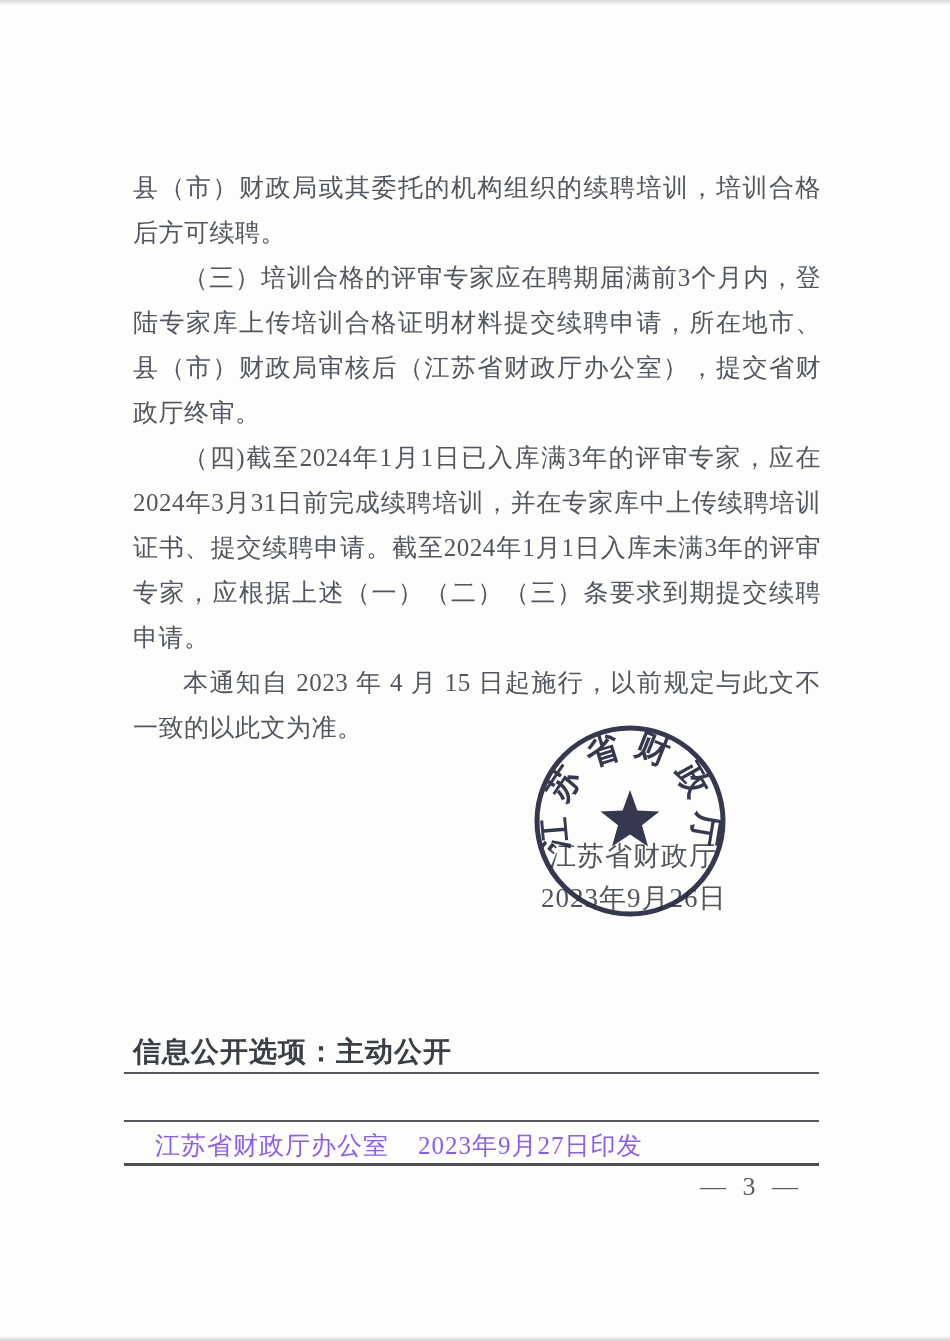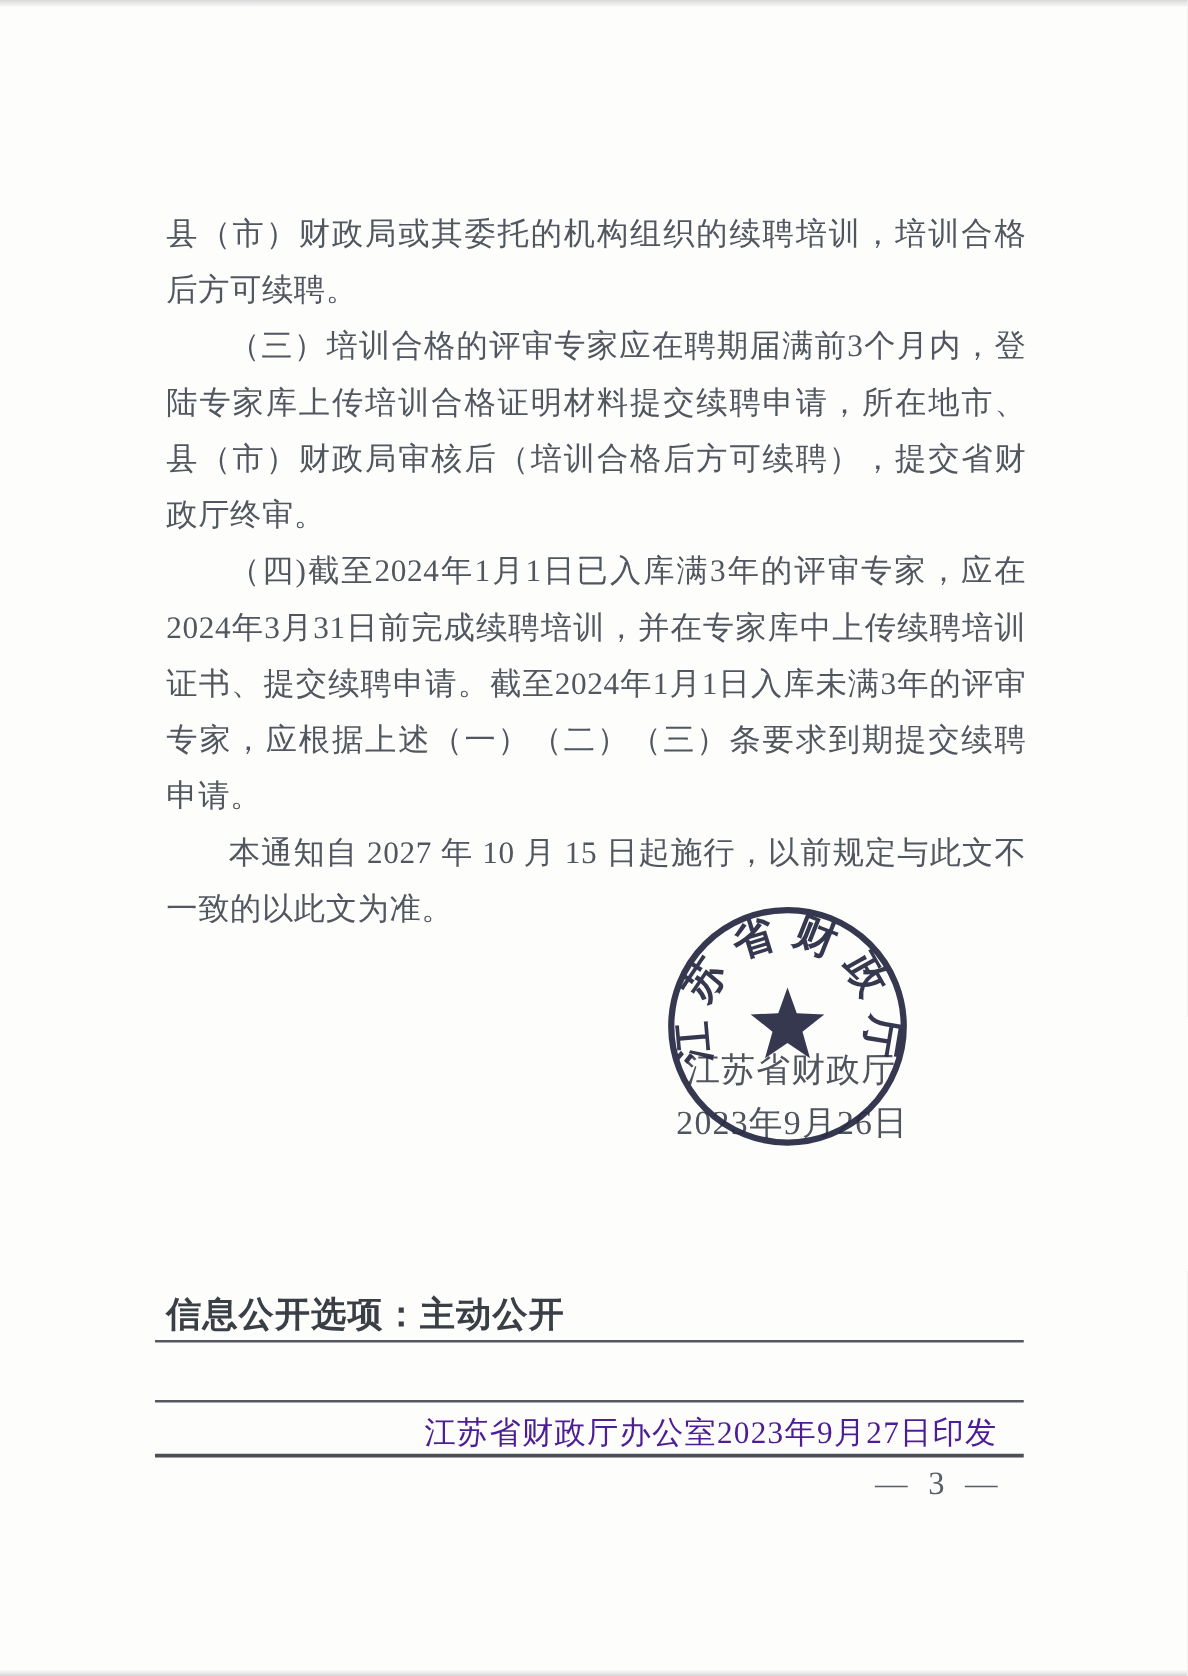--- a/index.html
+++ b/index.html
@@ -98,47 +98,48 @@
     letter-spacing: 1px;
     color: #474c55;
     white-space: nowrap;
   }
   .issuer-row {
     position: absolute;
     left: 155px;
     top: 1129px;
     width: 643px;
     display: flex;
-    justify-content: flex-end;
+    justify-content: flex-start;
     font-size: 25px;
     letter-spacing: 1px;
-    color: #4c1d95;
+    color: #8b5cf6;
     white-space: nowrap;
+    gap: 29px;
   }
   .page-num {
     position: absolute;
     left: 700px;
     top: 1172px;
     font-size: 26px;
     letter-spacing: 5px;
     color: #5a5e66;
     white-space: nowrap;
   }
 </style>
 </head>
 <body>
 
 <div class="page">
   <div class="scan-edge-top"></div>
 
   <main class="body-text">
     <p class="para no-indent">县（市）财政局或其委托的机构组织的续聘培训，培训合格后方可续聘。</p>
-    <p class="para">（三）培训合格的评审专家应在聘期届满前3个月内，登陆专家库上传培训合格证明材料提交续聘申请，所在地市、县（市）财政局审核后（培训合格后方可续聘），提交省财政厅终审。</p>
+    <p class="para">（三）培训合格的评审专家应在聘期届满前3个月内，登陆专家库上传培训合格证明材料提交续聘申请，所在地市、县（市）财政局审核后（江苏省财政厅办公室），提交省财政厅终审。</p>
     <p class="para">（四)截至2024年1月1日已入库满3年的评审专家，应在2024年3月31日前完成续聘培训，并在专家库中上传续聘培训证书、提交续聘申请。截至2024年1月1日入库未满3年的评审专家，应根据上述（一）（二）（三）条要求到期提交续聘申请。</p>
-    <p class="para">本通知自 2027 年 10 月 15 日起施行，以前规定与此文不一致的以此文为准。</p>
+    <p class="para">本通知自 2023 年 4 月 15 日起施行，以前规定与此文不一致的以此文为准。</p>
   </main>
 
   <div class="sig-org">江苏省财政厅</div>
   <div class="sig-date">2023年9月26日</div>
 
   <svg class="seal" viewBox="0 0 226 242" xmlns="http://www.w3.org/2000/svg">
     <circle cx="113" cy="121" r="93" fill="none" stroke="#272a42" stroke-width="5"></circle>
     <polygon fill="#272a42" points="113,90 120.4,110.6 142.5,111.5 125,125.3 131,146.5 113,134.4 95,146.5 101,125.3 83.5,111.5 105.6,110.6"></polygon>
     <path id="seal-arc" fill="none" d="M 56.5 154 A 65 65 0 1 1 169.5 154"></path>
     <text font-size="33" font-weight="bold" fill="#272a42" letter-spacing="11" font-family="Liberation Serif, serif">

